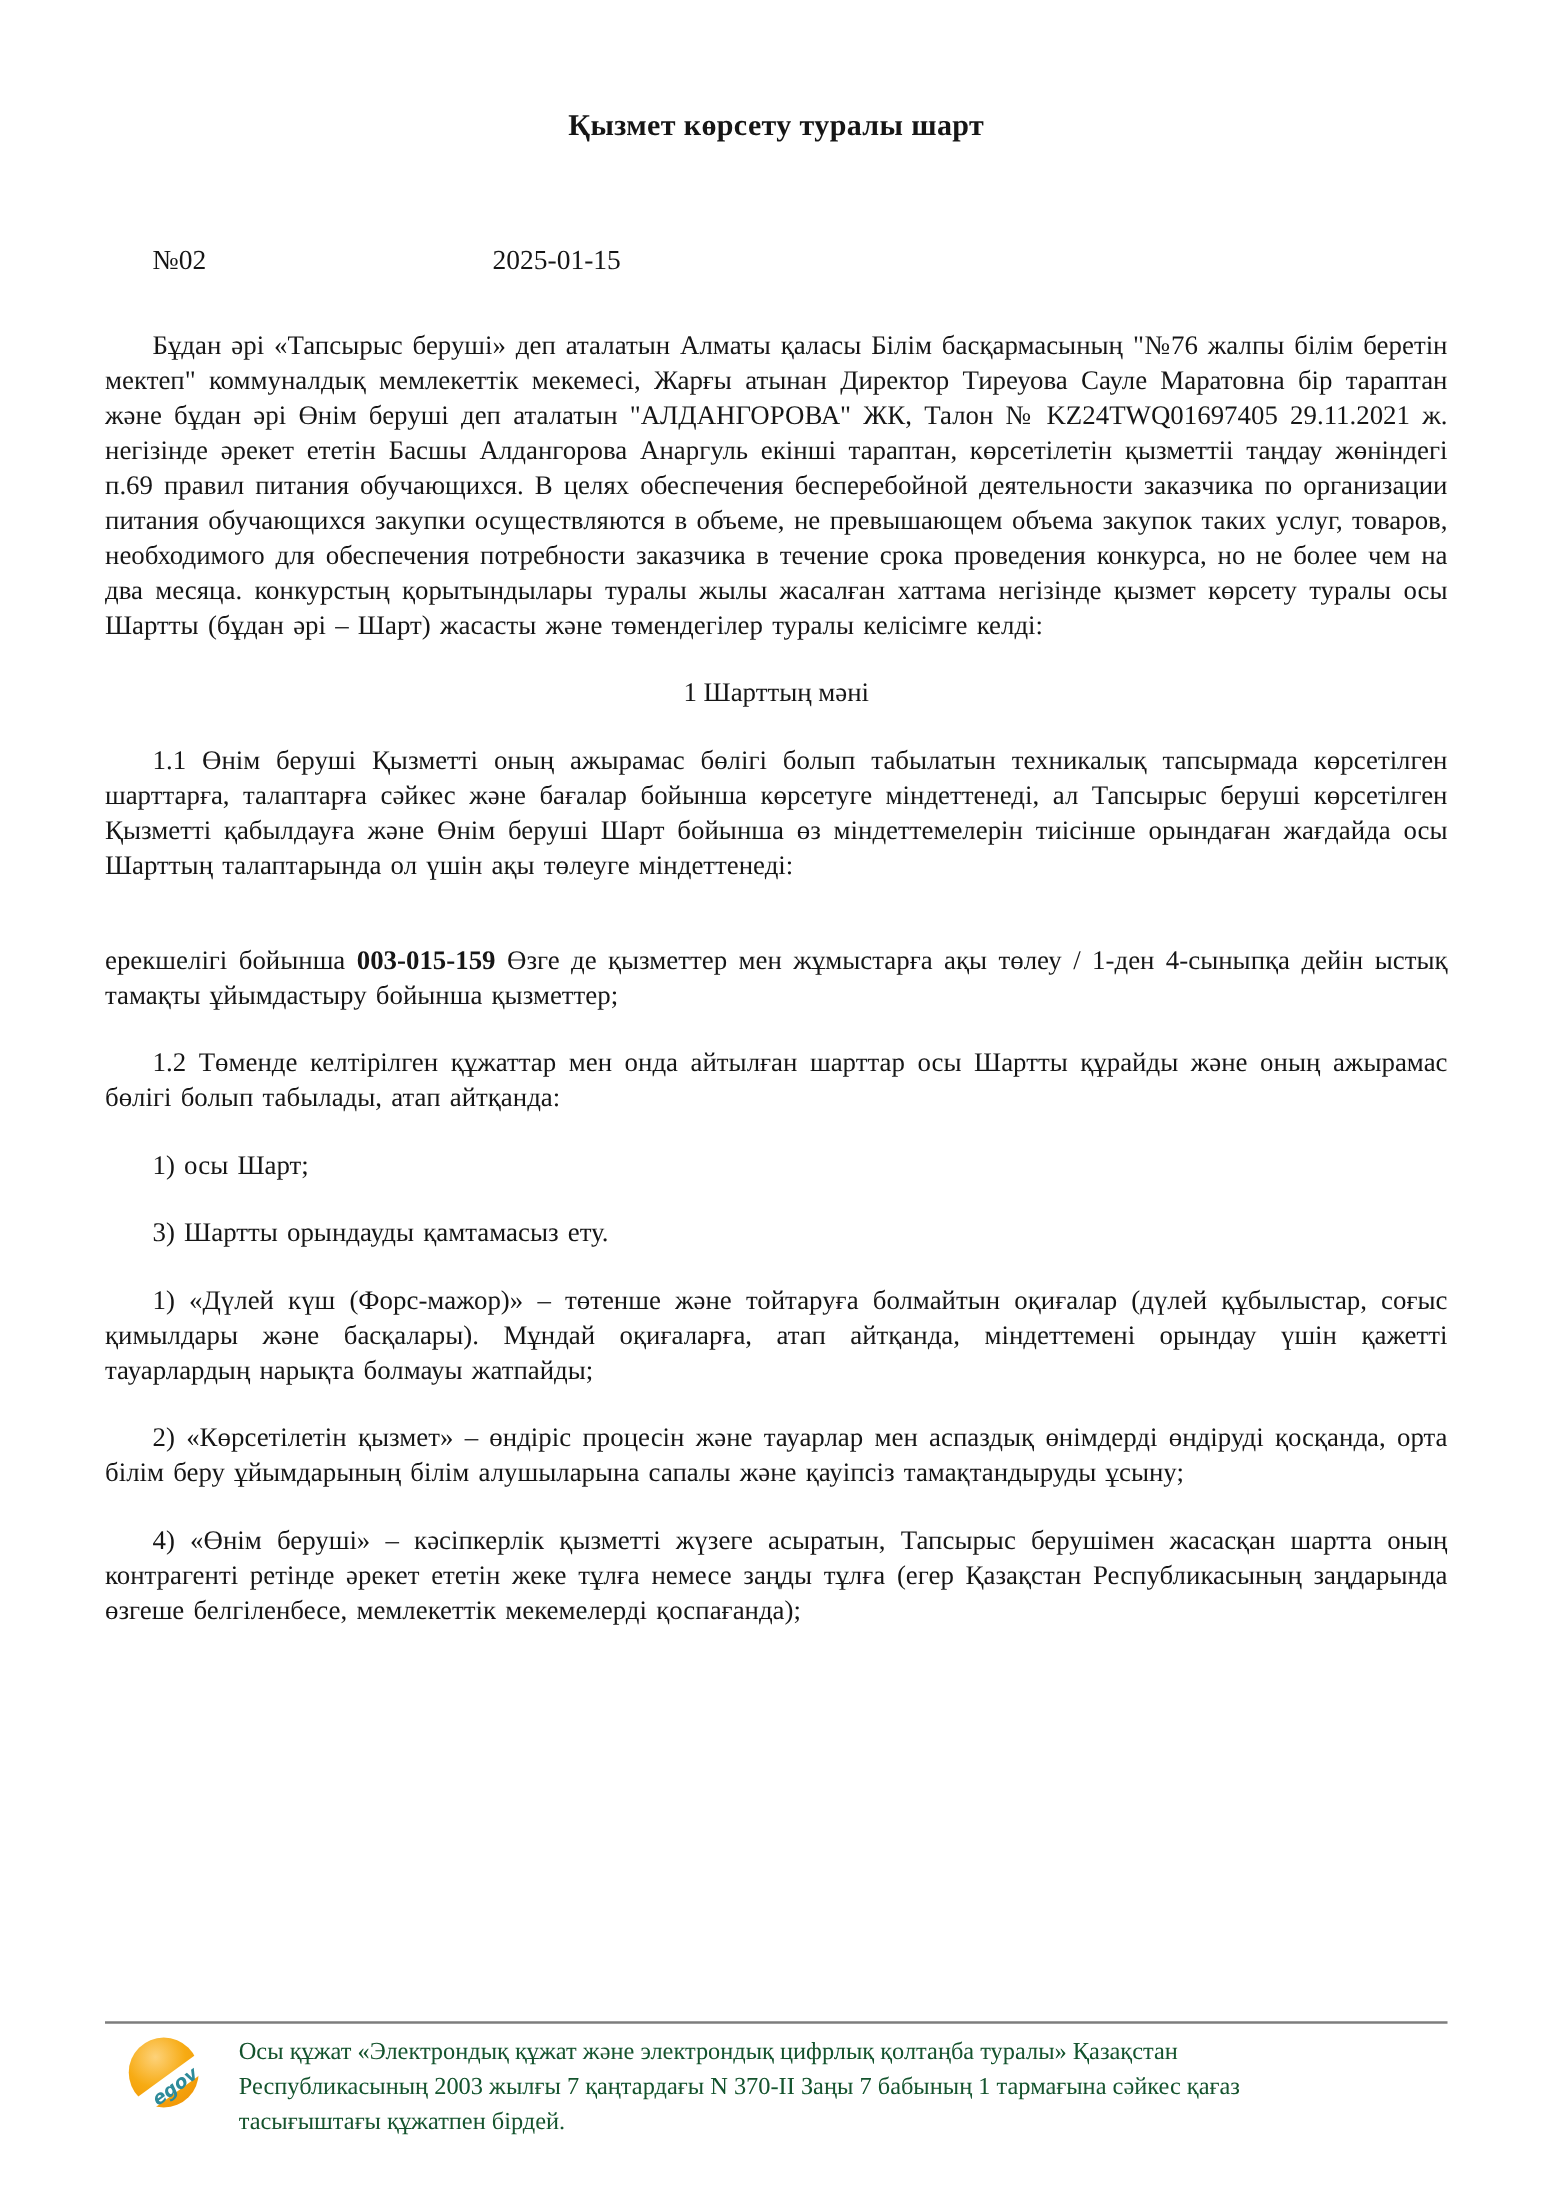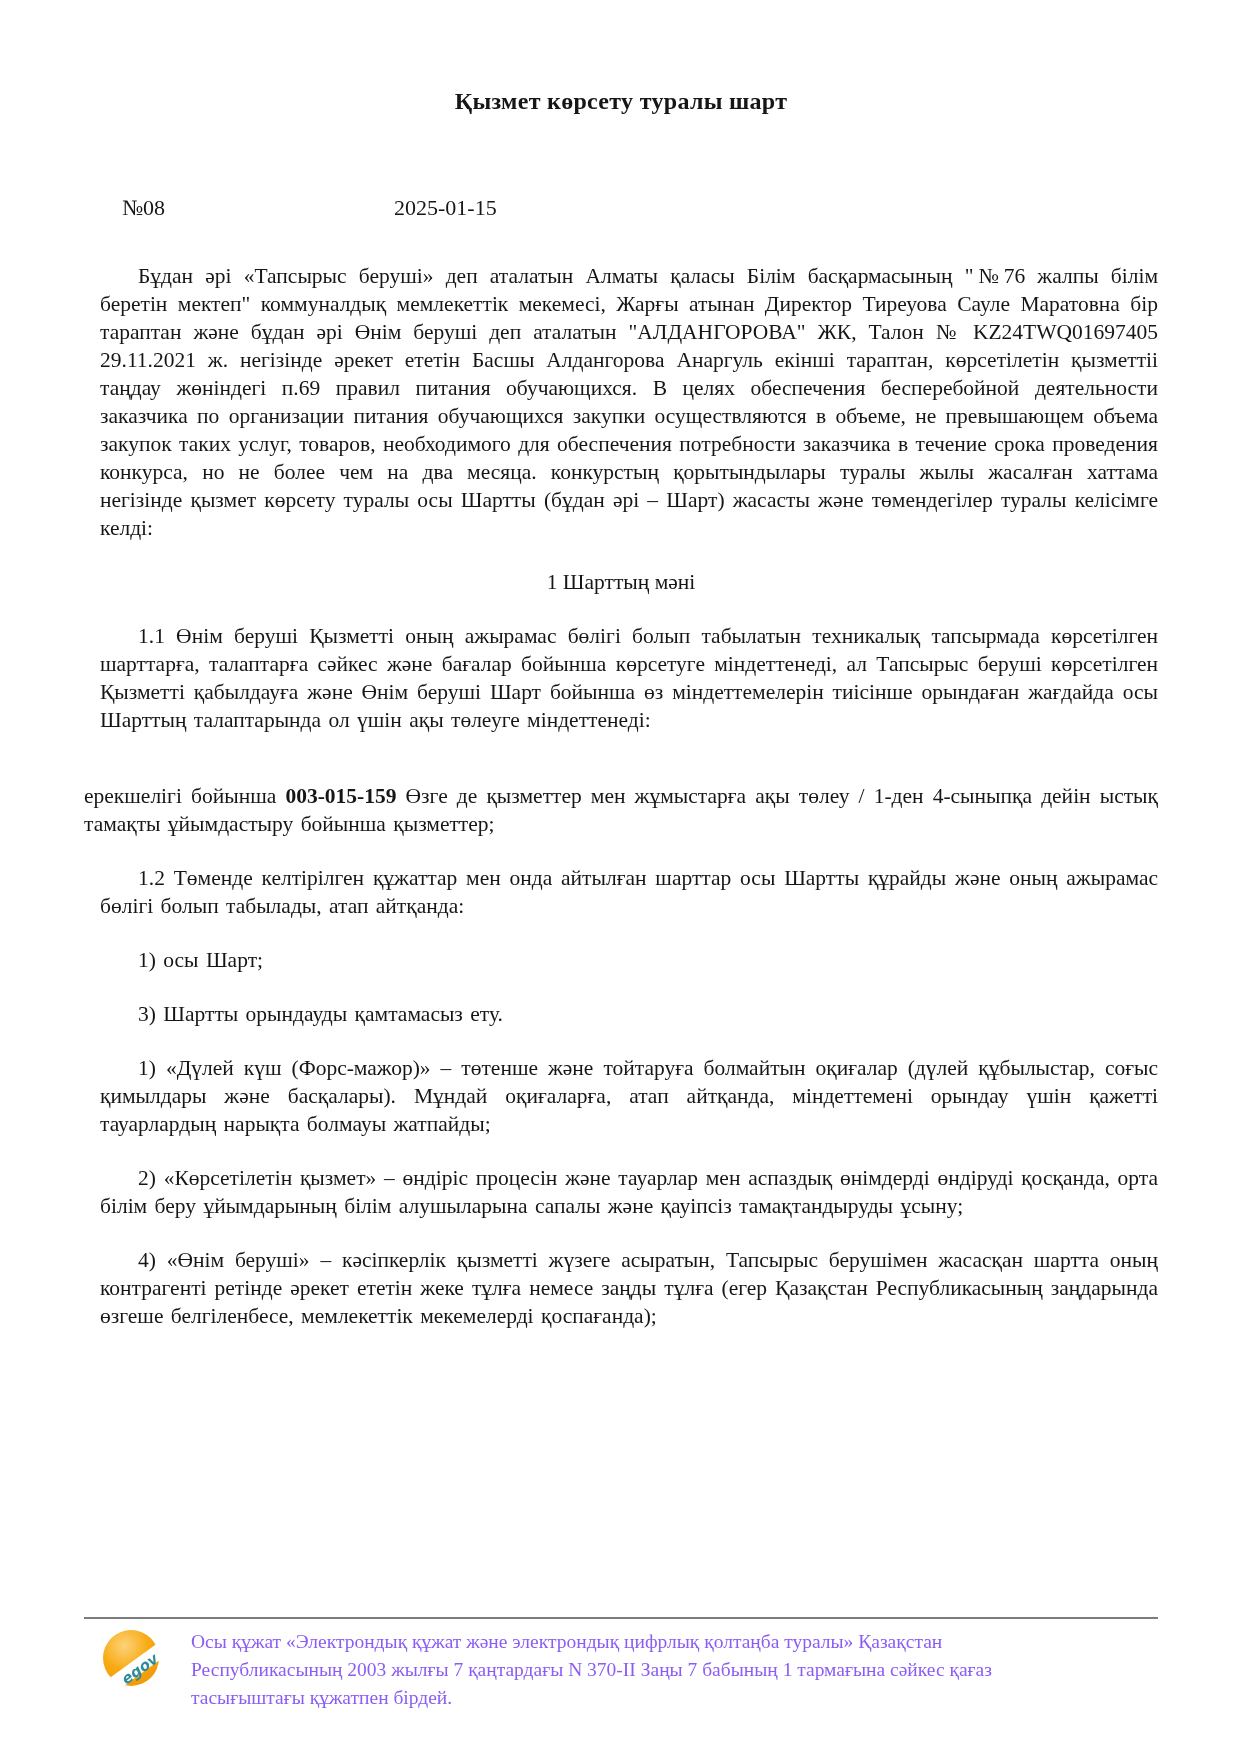--- a/index.html
+++ b/index.html
@@ -40,21 +40,21 @@
   .doc-number { position: absolute; left: 38px; top: 0; }
   .doc-date   { position: absolute; left: 310px; top: 0; }
   .body-p {
     font-size: 21.5px;
     line-height: 28px;
     margin: 26px 0 0 0;
     text-align: justify;
     word-spacing: 2px;
   }
   .first-after-meta { margin-top: 40px; }
-  .indent { text-indent: 38px; margin-left: 16px; }
+  .indent { text-indent: 38px; }
   .special-gap { margin-top: 48px; }
   .section-heading {
     font-size: 21.5px;
     line-height: 28px;
     margin: 26px 0 0 0;
     font-weight: normal;
     text-align: center;
   }
   .service-code { font-weight: bold; }
   .footer-divider {
@@ -104,33 +104,33 @@
     transform: rotate(-36deg);
     font-family: "DejaVu Sans", sans-serif;
     font-style: italic;
     font-weight: bold;
     font-size: 15px;
     color: #2e8b9a;
   }
   .footer-text {
     font-size: 19.5px;
     line-height: 28px;
-    color: #8b5cf6;
+    color: #14532d;
   }
 </style>
 </head>
 <body>
 
 <div class="page">
   <div class="content">
 
     <h1 class="doc-title">Қызмет көрсету туралы шарт</h1>
 
     <div class="meta-row">
-      <span class="doc-number">№08</span>
+      <span class="doc-number">№02</span>
       <span class="doc-date">2025-01-15</span>
     </div>
 
     <p class="body-p indent first-after-meta">Бұдан әрі «Тапсырыс беруші» деп аталатын Алматы қаласы Білім басқармасының "№76 жалпы білім беретін мектеп" коммуналдық мемлекеттік мекемесі, Жарғы атынан Директор Тиреуова Сауле Маратовна бір тараптан және бұдан әрі Өнім беруші деп аталатын "АЛДАНГОРОВА" ЖК, Талон № KZ24TWQ01697405 29.11.2021 ж. негізінде әрекет ететін Басшы Алдангорова Анаргуль екінші тараптан, көрсетілетін қызметтіі таңдау жөніндегі п.69 правил питания обучающихся. В целях обеспечения бесперебойной деятельности заказчика по организации питания обучающихся закупки осуществляются в объеме, не превышающем объема закупок таких услуг, товаров, необходимого для обеспечения потребности заказчика в течение срока проведения конкурса, но не более чем на два месяца. конкурстың қорытындылары туралы жылы жасалған хаттама негізінде қызмет көрсету туралы осы Шартты (бұдан әрі – Шарт) жасасты және төмендегілер туралы келісімге келді:</p>
 
     <h2 class="section-heading">1 Шарттың мәні</h2>
 
     <p class="body-p indent">1.1 Өнім беруші Қызметті оның ажырамас бөлігі болып табылатын техникалық тапсырмада көрсетілген шарттарға, талаптарға сәйкес және бағалар бойынша көрсетуге міндеттенеді, ал Тапсырыс беруші көрсетілген Қызметті қабылдауға және Өнім беруші Шарт бойынша өз міндеттемелерін тиісінше орындаған жағдайда осы Шарттың талаптарында ол үшін ақы төлеуге міндеттенеді:</p>
 
     <p class="body-p special-gap"><span>ерекшелігі бойынша </span><span class="service-code">003-015-159</span><span> Өзге де қызметтер мен жұмыстарға ақы төлеу / 1-ден 4-сыныпқа дейін ыстық тамақты ұйымдастыру бойынша қызметтер;</span></p>

